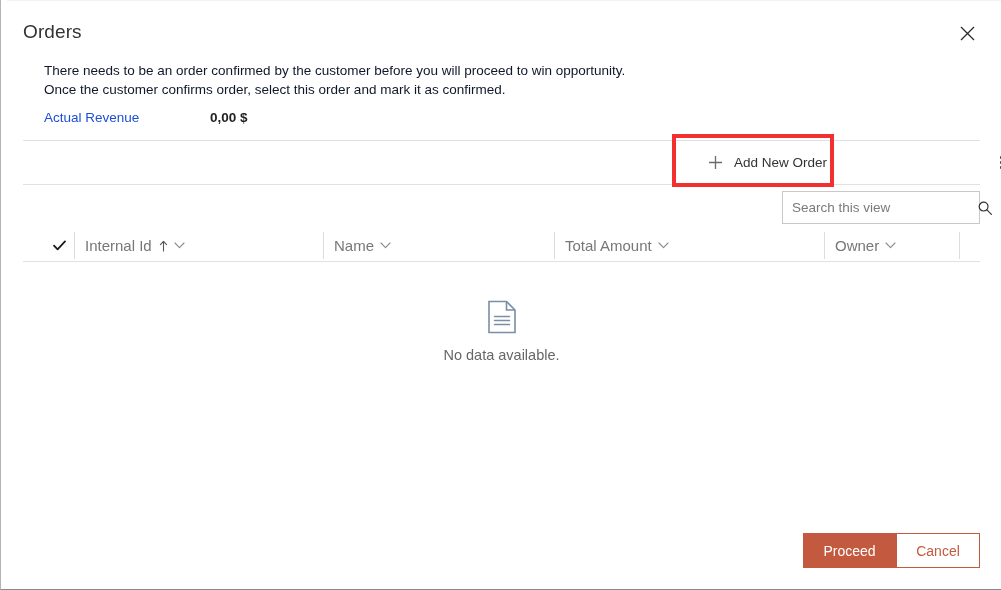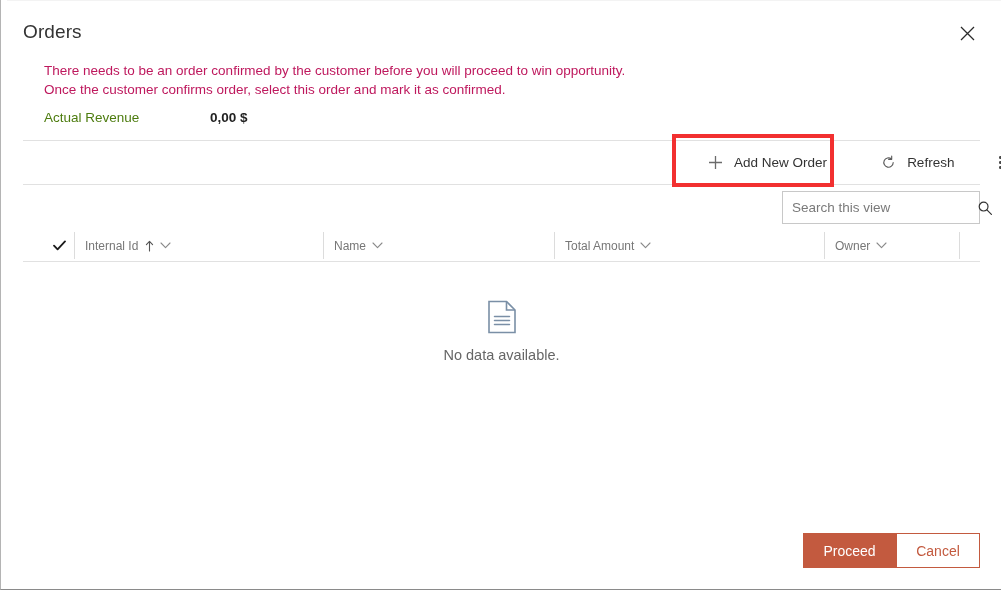--- a/index.html
+++ b/index.html
@@ -65,31 +65,31 @@
   .close-btn svg { display: block; }
 
   
   .desc {
     position: absolute;
     left: 43px;
     top: 61px;
     width: 700px;
     font-size: 13.5px;
     line-height: 19px;
-    color: #be185d;
+    color: #0f172a;
   }
   .desc div { white-space: nowrap; }
 
   
   .rev-label {
     position: absolute;
     left: 43px;
     top: 110px;
     font-size: 13.5px;
-    color: #4d7c0f;
+    color: #1d4ed8;
   }
   .rev-value {
     position: absolute;
     left: 209px;
     top: 110px;
     font-size: 13.5px;
     font-weight: bold;
     color: #222222;
   }
 
@@ -211,21 +211,21 @@
     width: 957px;
     height: 27px;
   }
   .col {
     position: absolute;
     top: 0;
     height: 27px;
     display: flex;
     align-items: center;
     gap: 6px;
-    font-size: 12px;
+    font-size: 15px;
     color: #777777;
     cursor: pointer;
     padding-left: 10px;
     box-sizing: border-box;
     border-left: 1px solid #dcdcdc;
     white-space: nowrap;
   }
   .col-check {
     left: 24px;
     padding-left: 0;
@@ -336,29 +336,20 @@
 
     <button class="cmd-item cmd-add">
       <span class="glyph">
         <svg width="15" height="15" viewBox="0 0 15 15" aria-hidden="true">
           <path d="M7.5 1 V14 M1 7.5 H14" stroke="#6b6b6b" stroke-width="1.3" fill="none"></path>
         </svg>
       </span>
       <span>Add New Order</span>
     </button>
 
-    <button class="cmd-item cmd-refresh">
-      <span class="glyph">
-        <svg width="15" height="15" viewBox="0 0 16 16" aria-hidden="true">
-          <path d="M13 8 A5 5 0 1 1 11.1 4.1" stroke="#5a5a5a" stroke-width="1.2" fill="none" stroke-linecap="round"></path>
-          <path d="M11.4 1.2 L11.4 4.6 L8.1 4.6" stroke="#5a5a5a" stroke-width="1.2" fill="none" stroke-linecap="round" stroke-linejoin="round"></path>
-        </svg>
-      </span>
-      <span>Refresh</span>
-    </button>
 
     <button class="cmd-item cmd-overflow" aria-label="More commands">
       <span class="dots">
         <i></i>
           <i></i>
           <i></i>
       </span>
     </button>
 
   </div>

